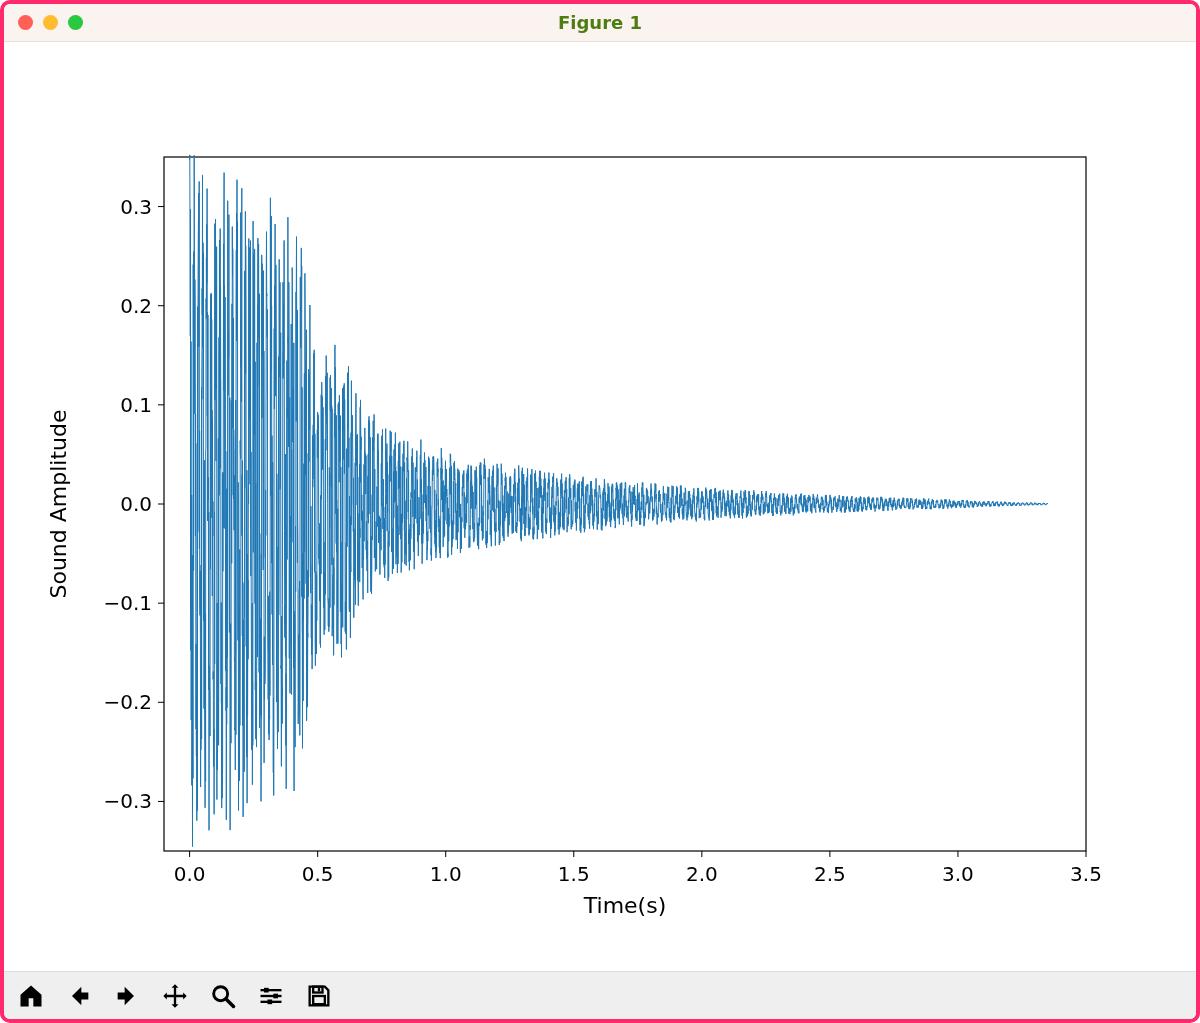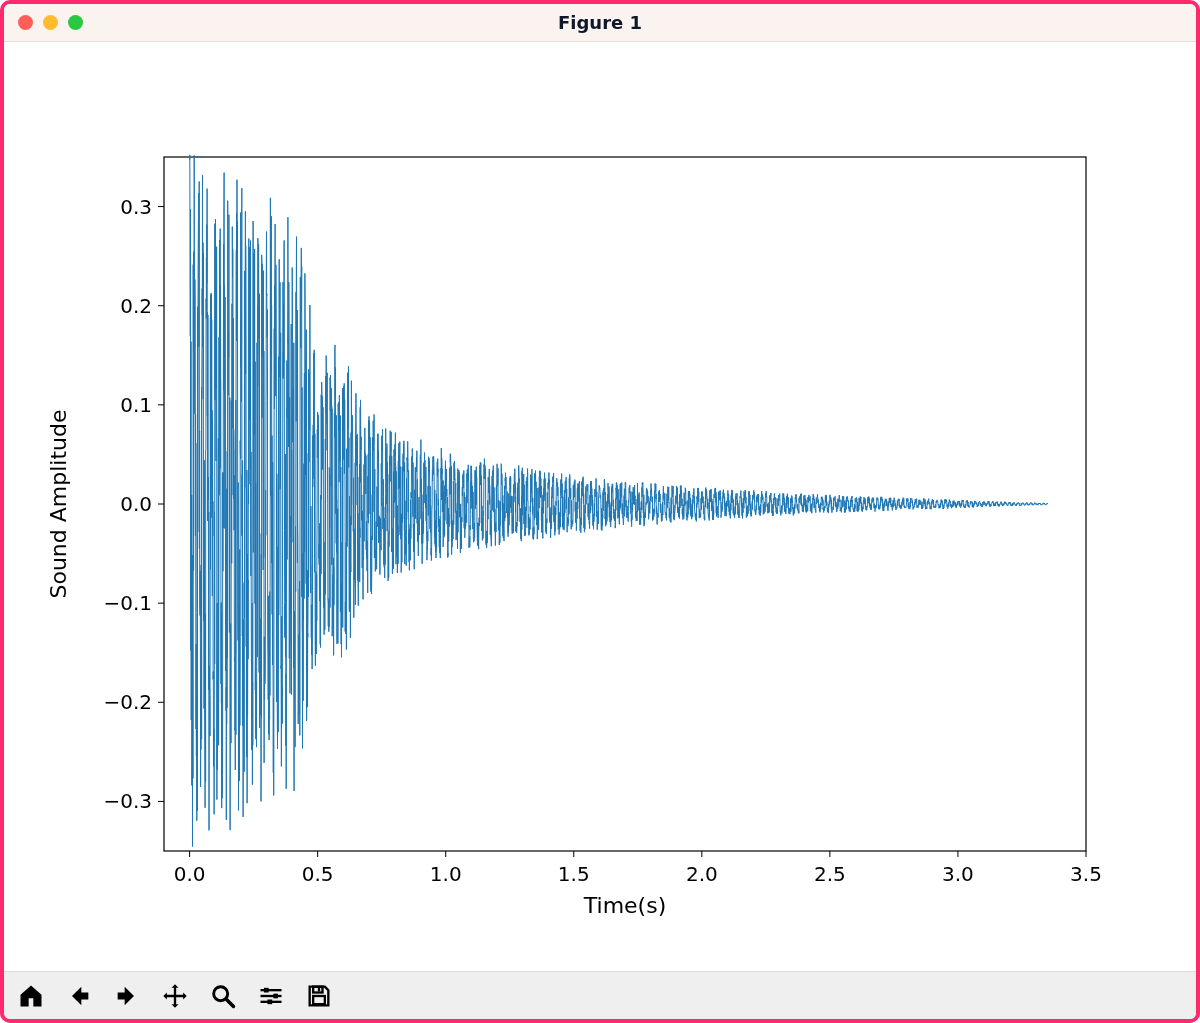--- a/index.html
+++ b/index.html
@@ -19,21 +19,21 @@
     display: flex; align-items: center;
     position: relative;
   }
   .traffic-lights { display: flex; gap: 10px; padding-left: 14px; }
   .tl { width: 15px; height: 15px; border-radius: 50%; }
   .tl.red { background: #ff5f57; }
   .tl.yellow { background: #febc2e; }
   .tl.green { background: #28c840; }
   .window-title {
     position: absolute; left: 0; right: 0; text-align: center;
-    font-weight: 700; font-size: 18px; color: #0f172a;
+    font-weight: 700; font-size: 18px; color: #4d7c0f;
     pointer-events: none;
   }
   .canvas-wrap {
     flex: 1;
     background: #ffffff;
     position: relative;
   }
   svg.plot { position: absolute; left: 0; top: 0; }
   .toolbar {
     height: 48px;

